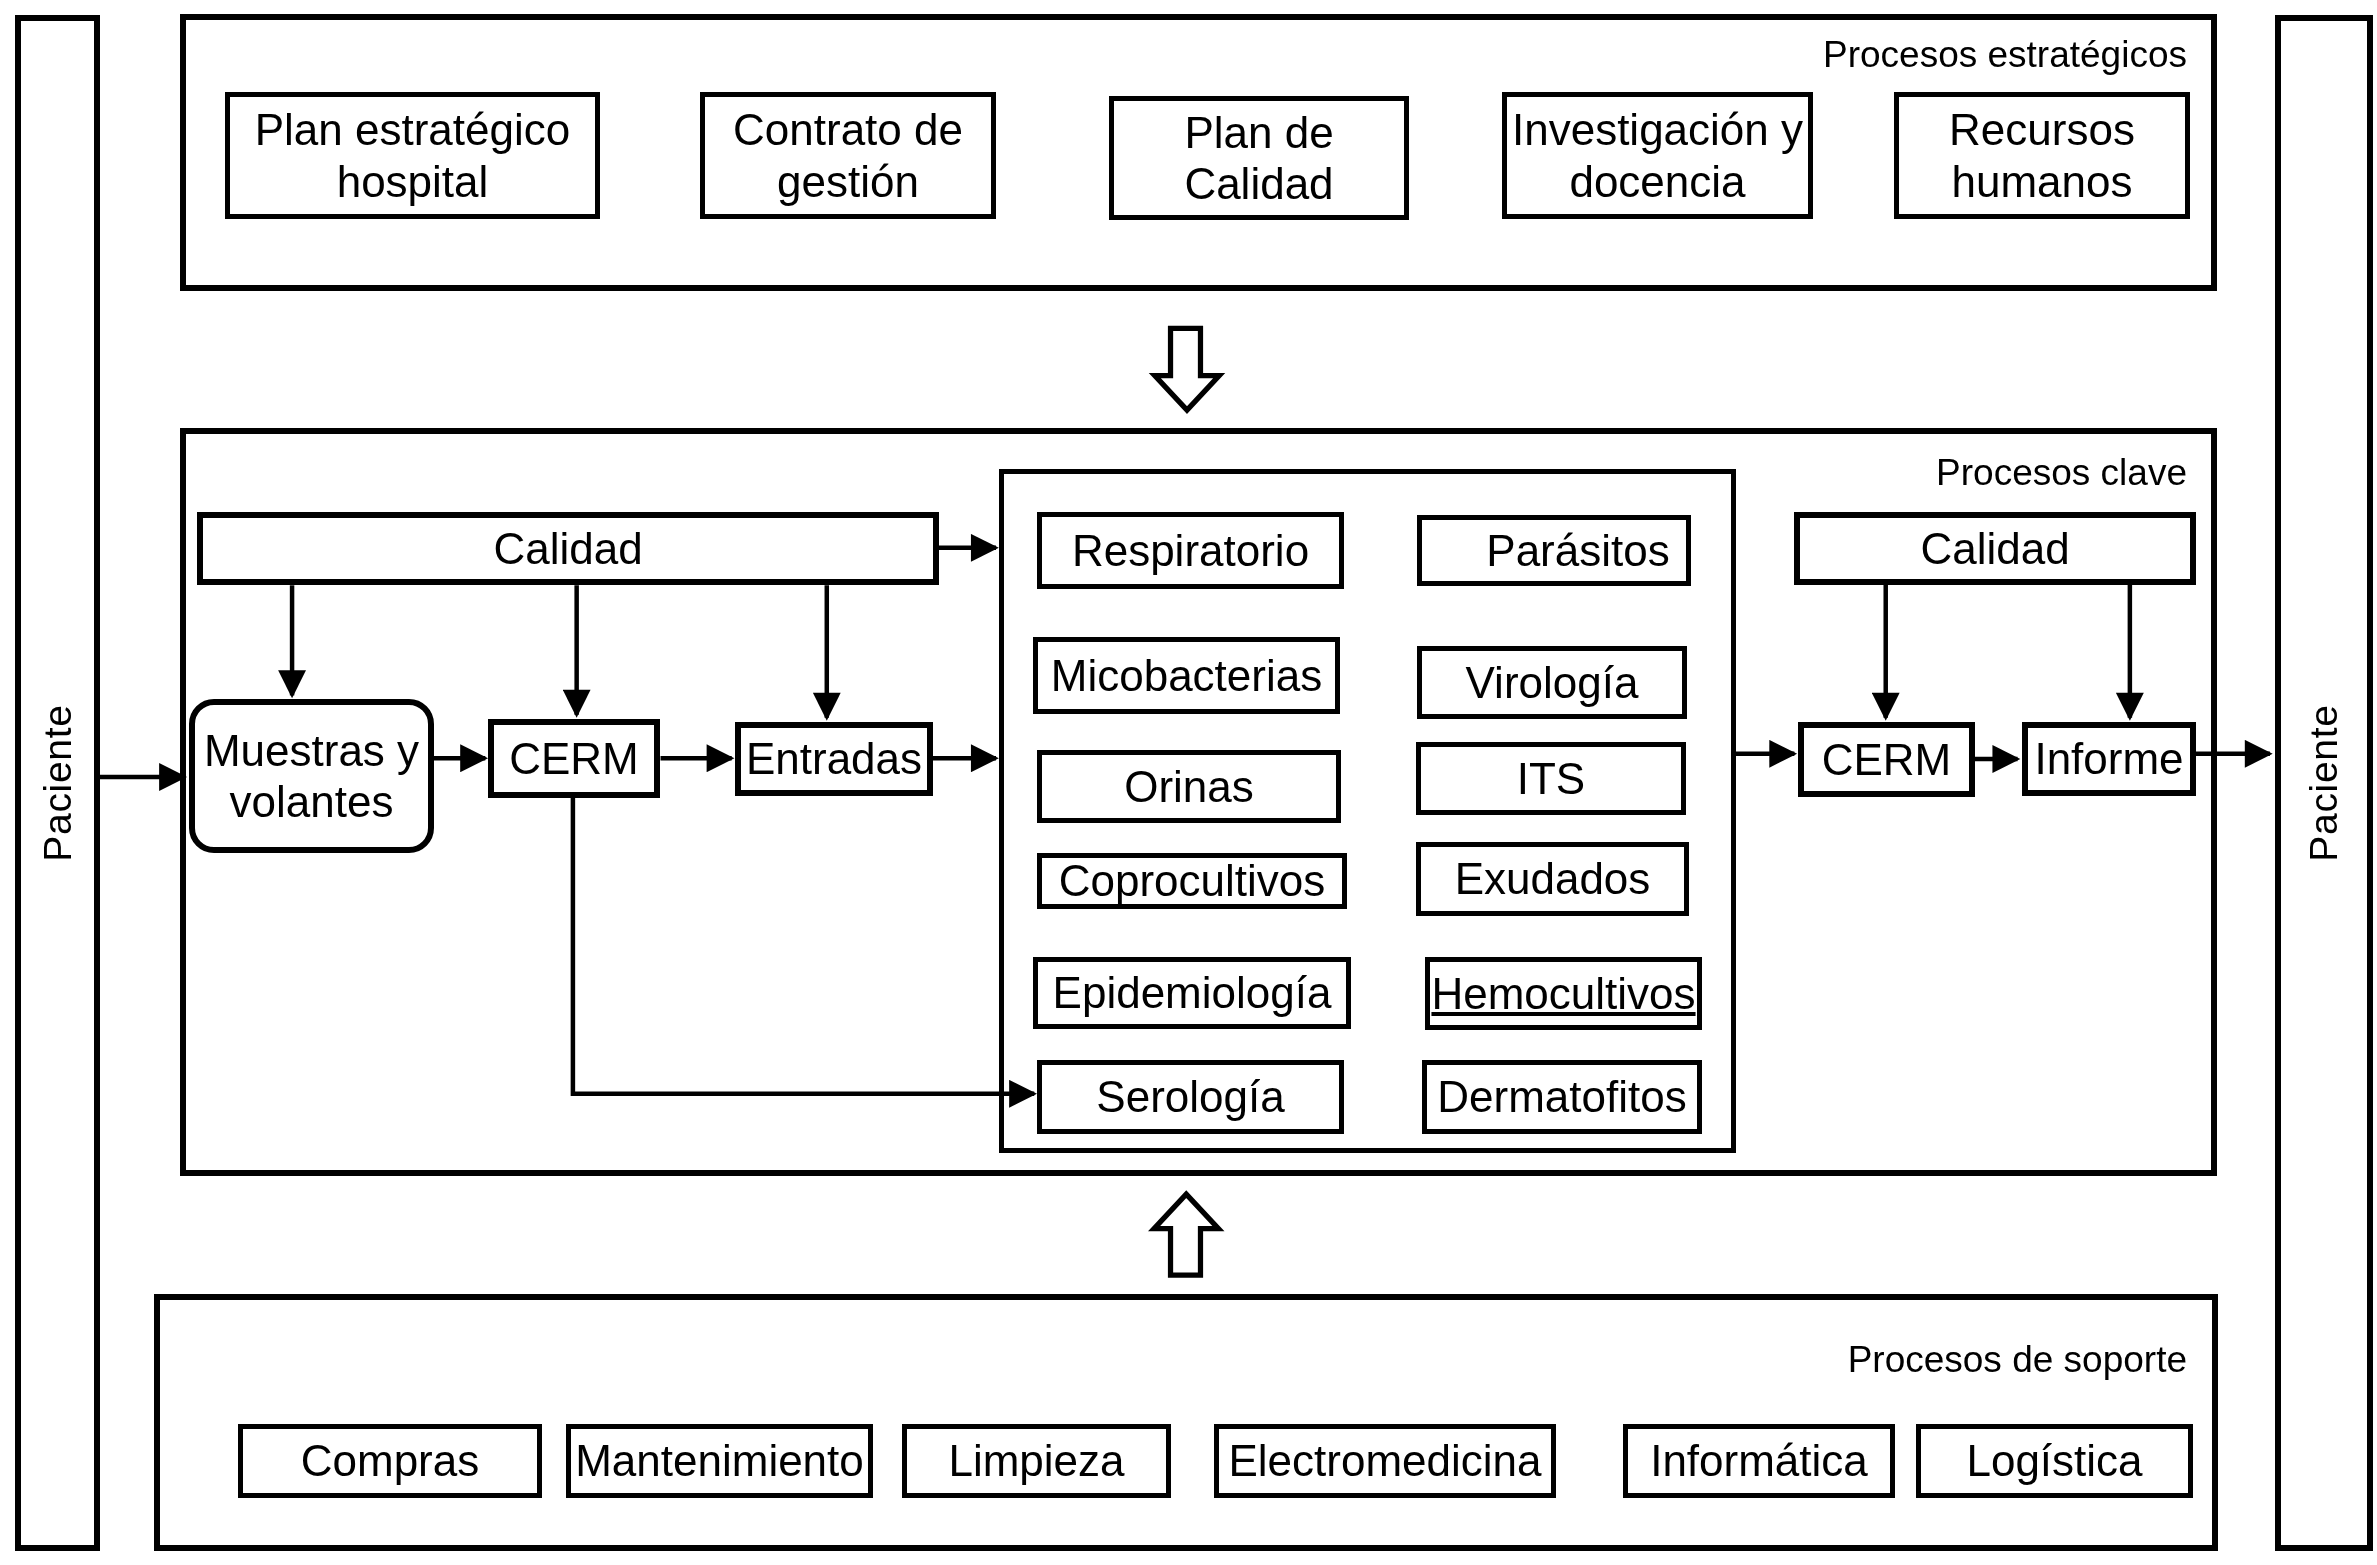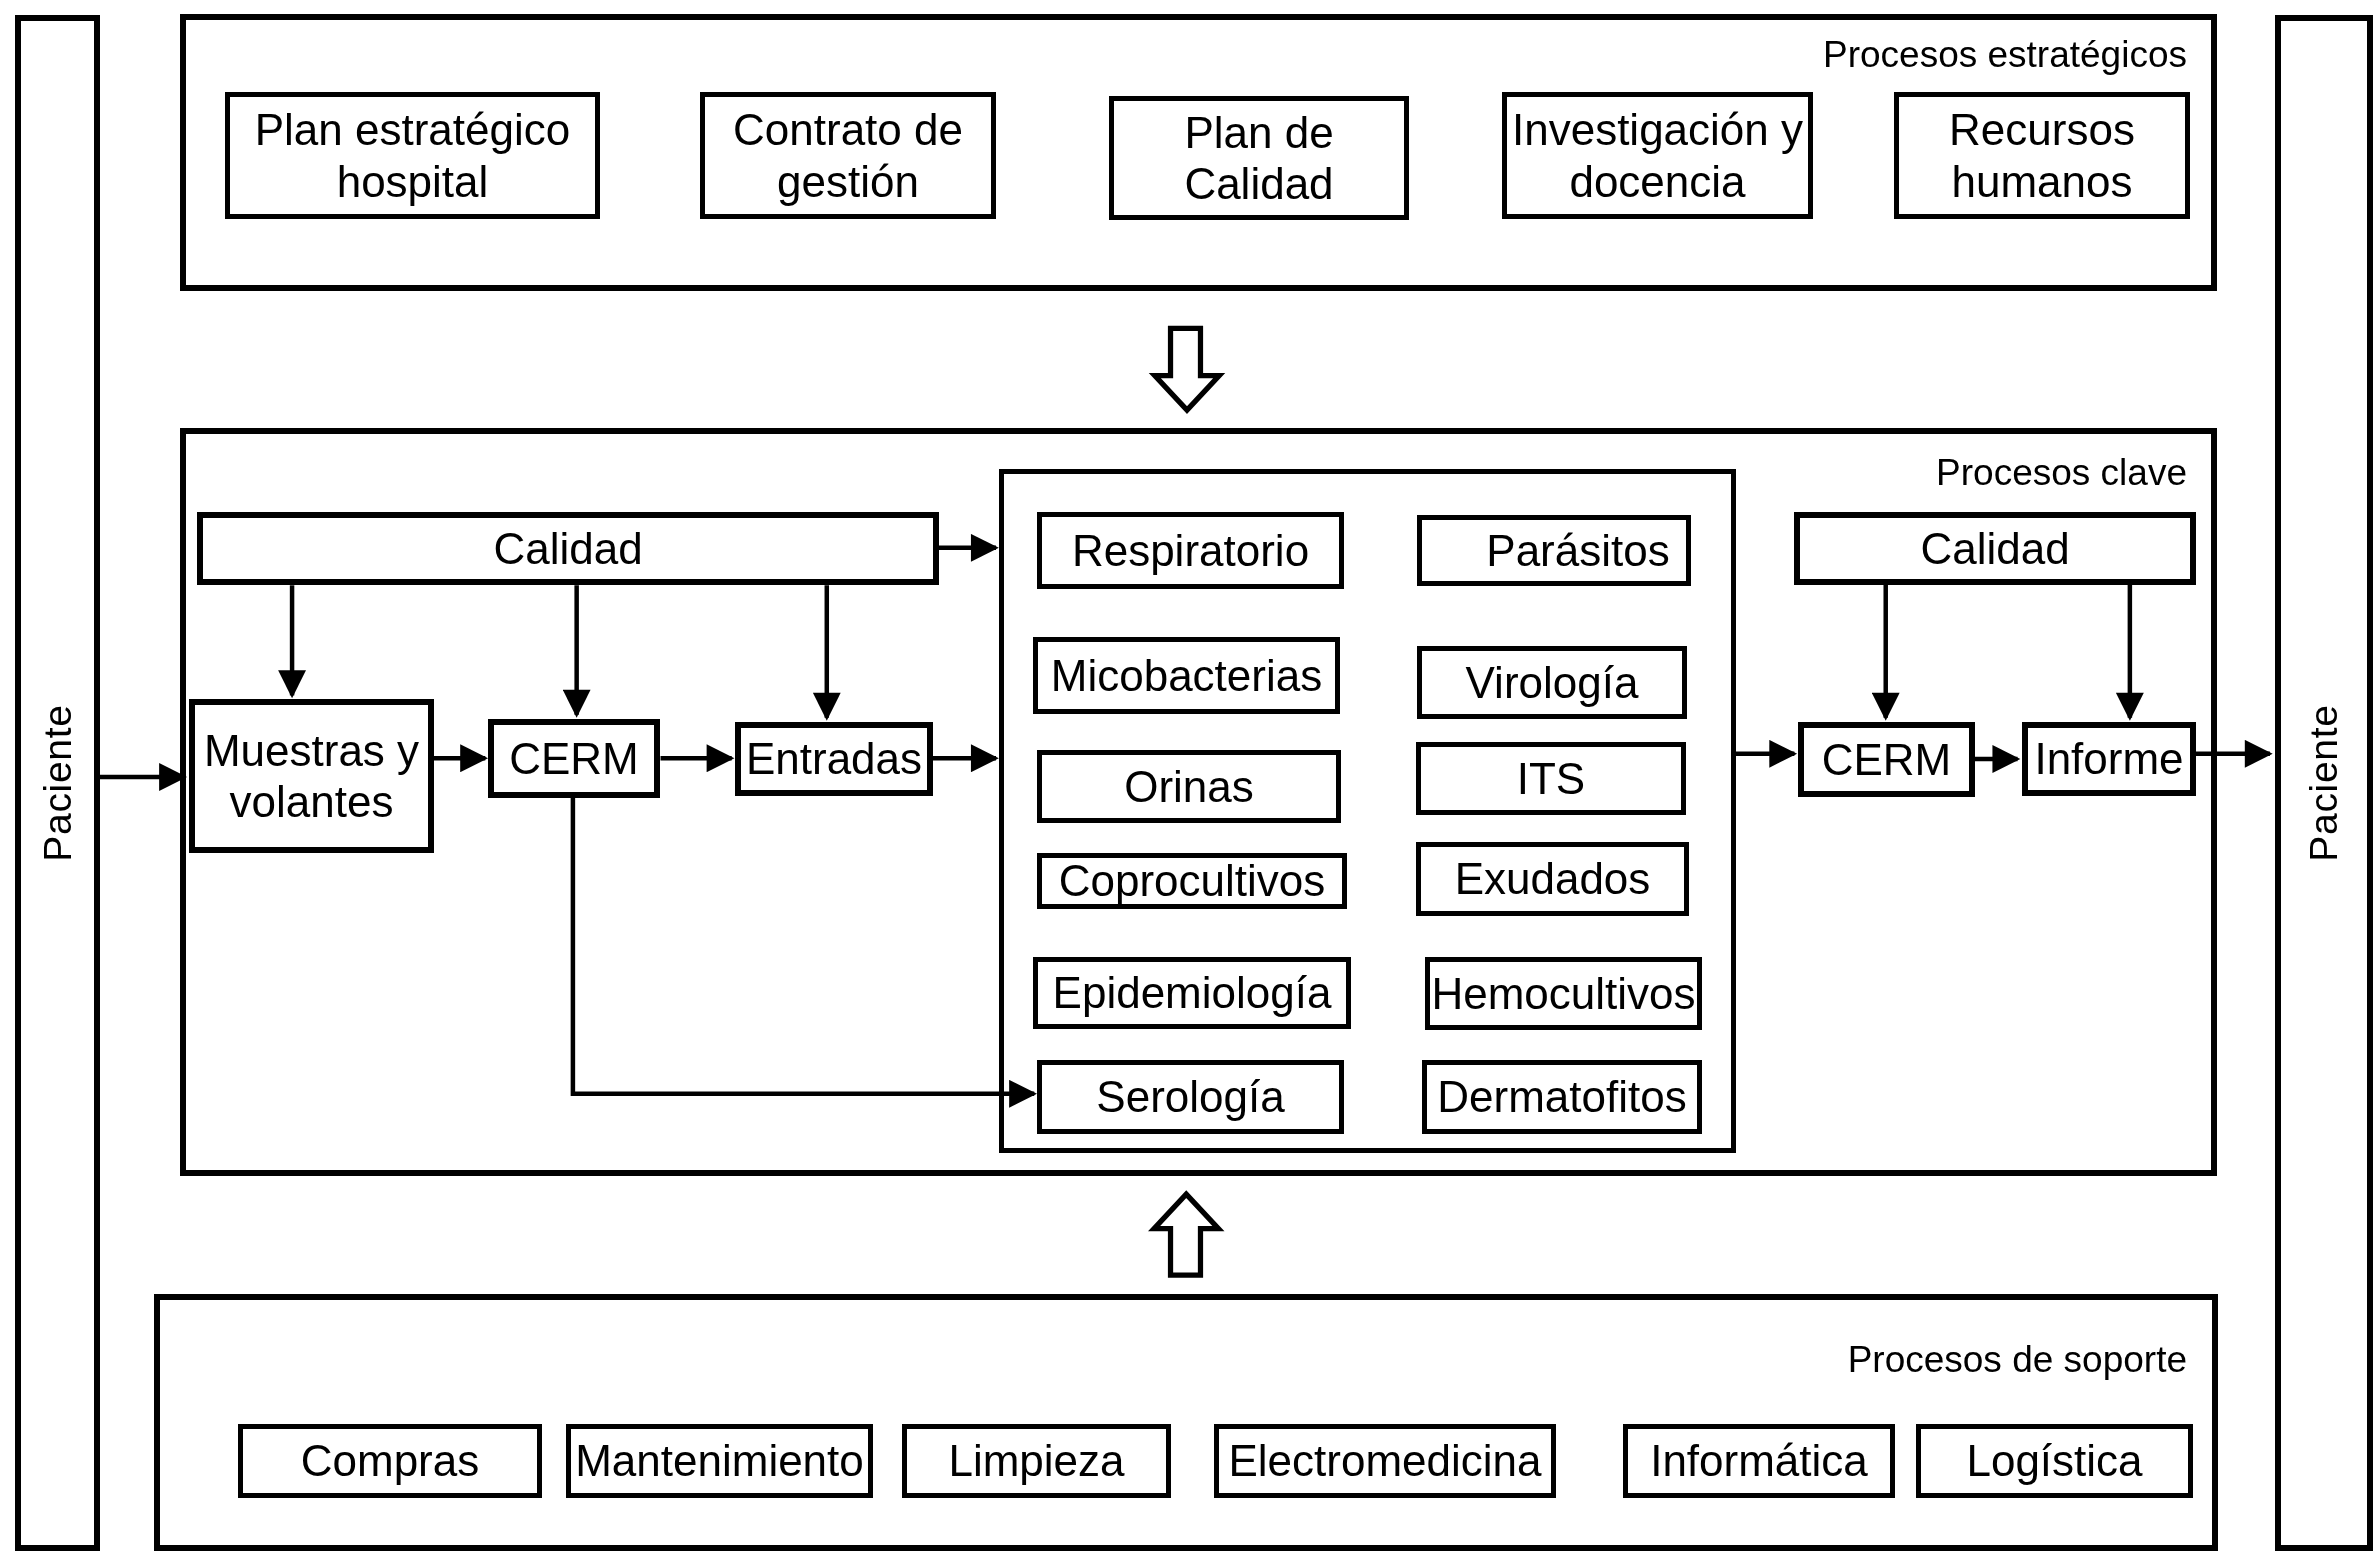--- a/index.html
+++ b/index.html
@@ -7,21 +7,21 @@
     position:relative;width:2377px;height:1566px;background:#ffffff;
     font-family:"Liberation Sans", sans-serif;color:#000;overflow:hidden;
   }
   .abs{position:absolute;box-sizing:border-box;}
   .frame{border:6px solid #000;background:transparent;z-index:1;}
   .box{
     border:5.2px solid #000;background:#ffffff;z-index:2;
     display:flex;align-items:center;justify-content:center;
     text-align:center;font-size:44px;line-height:1.17;white-space:pre-line;
   }
-  .box.heavy{border-width:6.7px;}
+  .box.heavy{border-width:6.7px;border-radius:25px;}
   .box.b8{border-width:6px;}
   .sec-title{font-size:37px;z-index:2;text-align:right;white-space:nowrap;}
   .vbar{
     border:6px solid #000;background:#ffffff;z-index:2;
     display:flex;align-items:center;justify-content:center;overflow:visible;
   }
   .vtext{transform:rotate(-90deg);font-size:39px;white-space:nowrap;letter-spacing:0.7px;}
   svg.overlay{position:absolute;left:0;top:0;z-index:3;pointer-events:none;}
   svg .conn{stroke:#000;stroke-width:6;fill:none;}
   svg .block-arrow{stroke:#000;stroke-width:7;fill:#ffffff;stroke-linejoin:miter;}
@@ -102,21 +102,21 @@
   <div class="abs box" style="left:1033px;top:637px;width:307px;height:77px;">Micobacterias</div>
   <div class="abs box" style="left:1037px;top:750px;width:304px;height:73px;">Orinas</div>
   <div class="abs box" style="left:1037px;top:853px;width:310px;height:56px;">Coprocultivos</div>
   <div class="abs box" style="left:1033px;top:957px;width:318px;height:72px;">Epidemiología</div>
   <div class="abs box" style="left:1037px;top:1060px;width:307px;height:74px;">Serología</div>
 
   <div class="abs box" style="left:1417px;top:515px;width:274px;height:71px;padding-left:48px;">Parásitos</div>
   <div class="abs box" style="left:1417px;top:646px;width:270px;height:73px;">Virología</div>
   <div class="abs box" style="left:1416px;top:742px;width:270px;height:73px;">ITS</div>
   <div class="abs box" style="left:1416px;top:842px;width:273px;height:74px;">Exudados</div>
-  <div class="abs box" style="left:1425px;top:957px;width:277px;height:73px;">Hemocultivos</div>
+  <div class="abs box" style="left:1425px;top:957px;width:277px;height:73px;text-decoration:underline;">Hemocultivos</div>
   <div class="abs box" style="left:1422px;top:1060px;width:280px;height:74px;">Dermatofitos</div>
 
   <div class="abs box b8" style="left:1794px;top:512px;width:402px;height:73px;">Calidad</div>
   <div class="abs box b8" style="left:1798px;top:722px;width:177px;height:75px;">CERM</div>
   <div class="abs box b8" style="left:2022px;top:722px;width:174px;height:74px;">Informe</div>
 
   <div class="abs frame" style="left:154px;top:1294px;width:2064px;height:257px;"></div>
   <div class="abs sec-title" style="right:190px;top:1339px;">Procesos de soporte</div>
 
   <div class="abs box" style="left:238px;top:1424px;width:304px;height:74px;">Compras</div>

